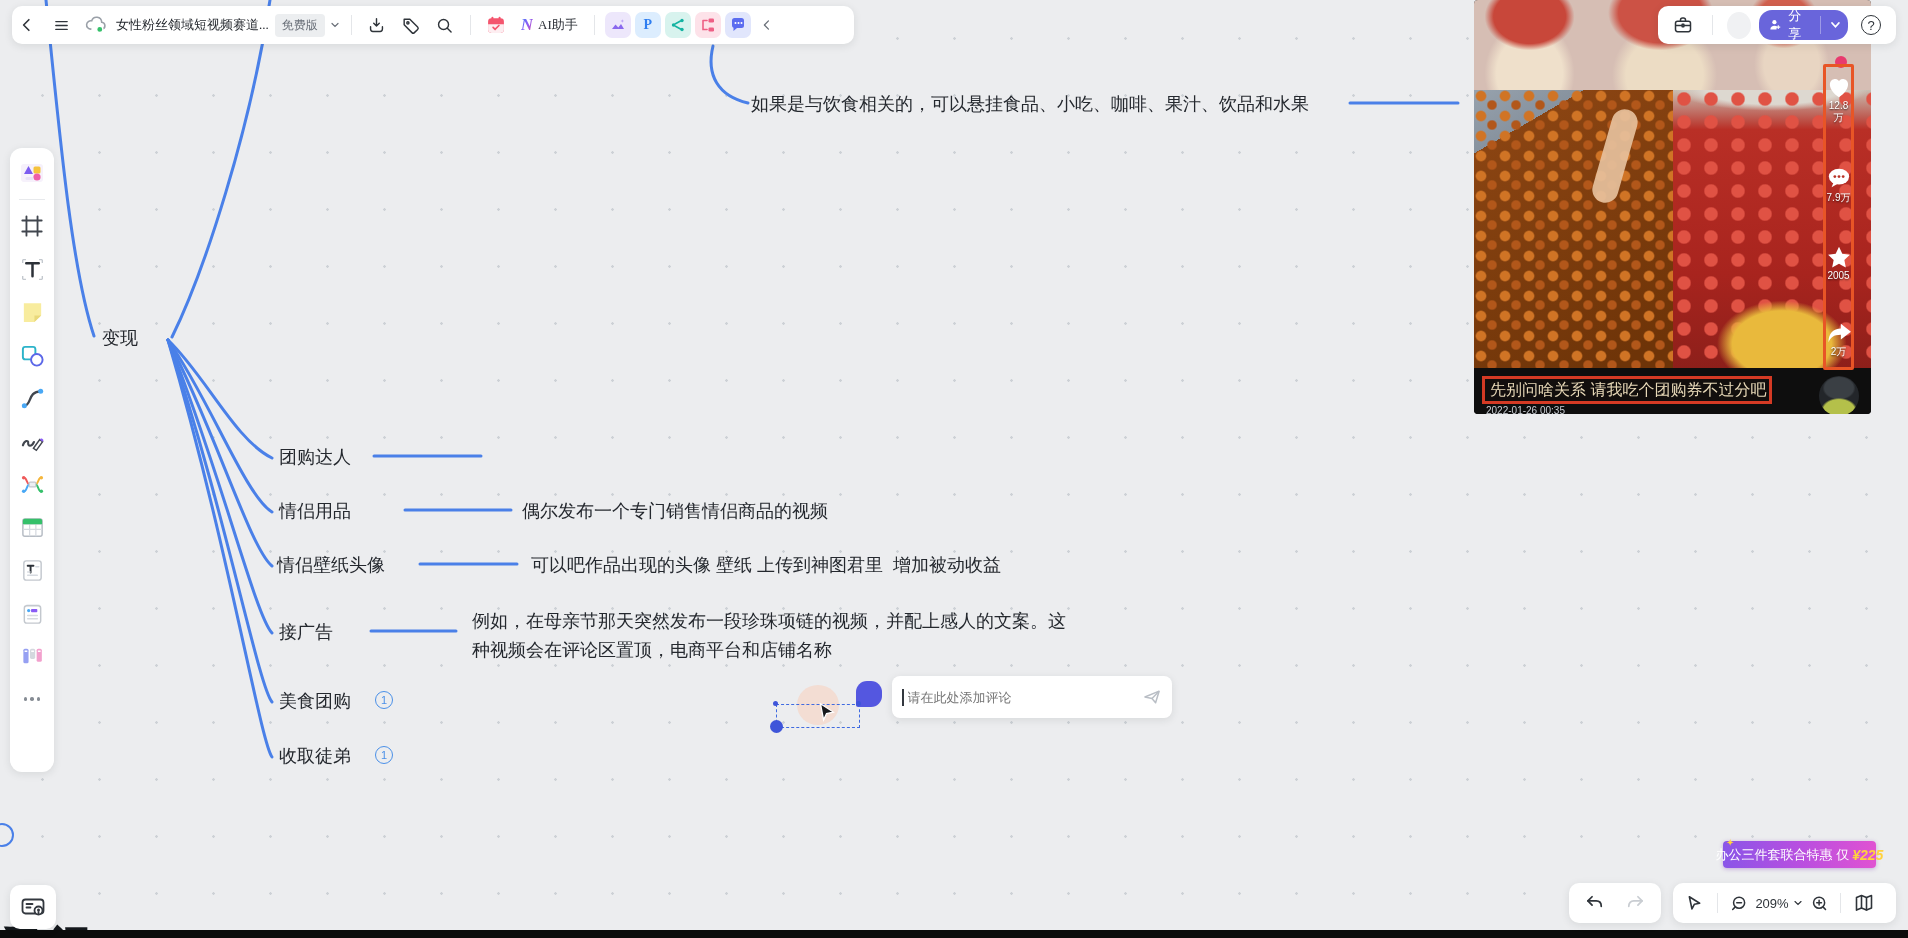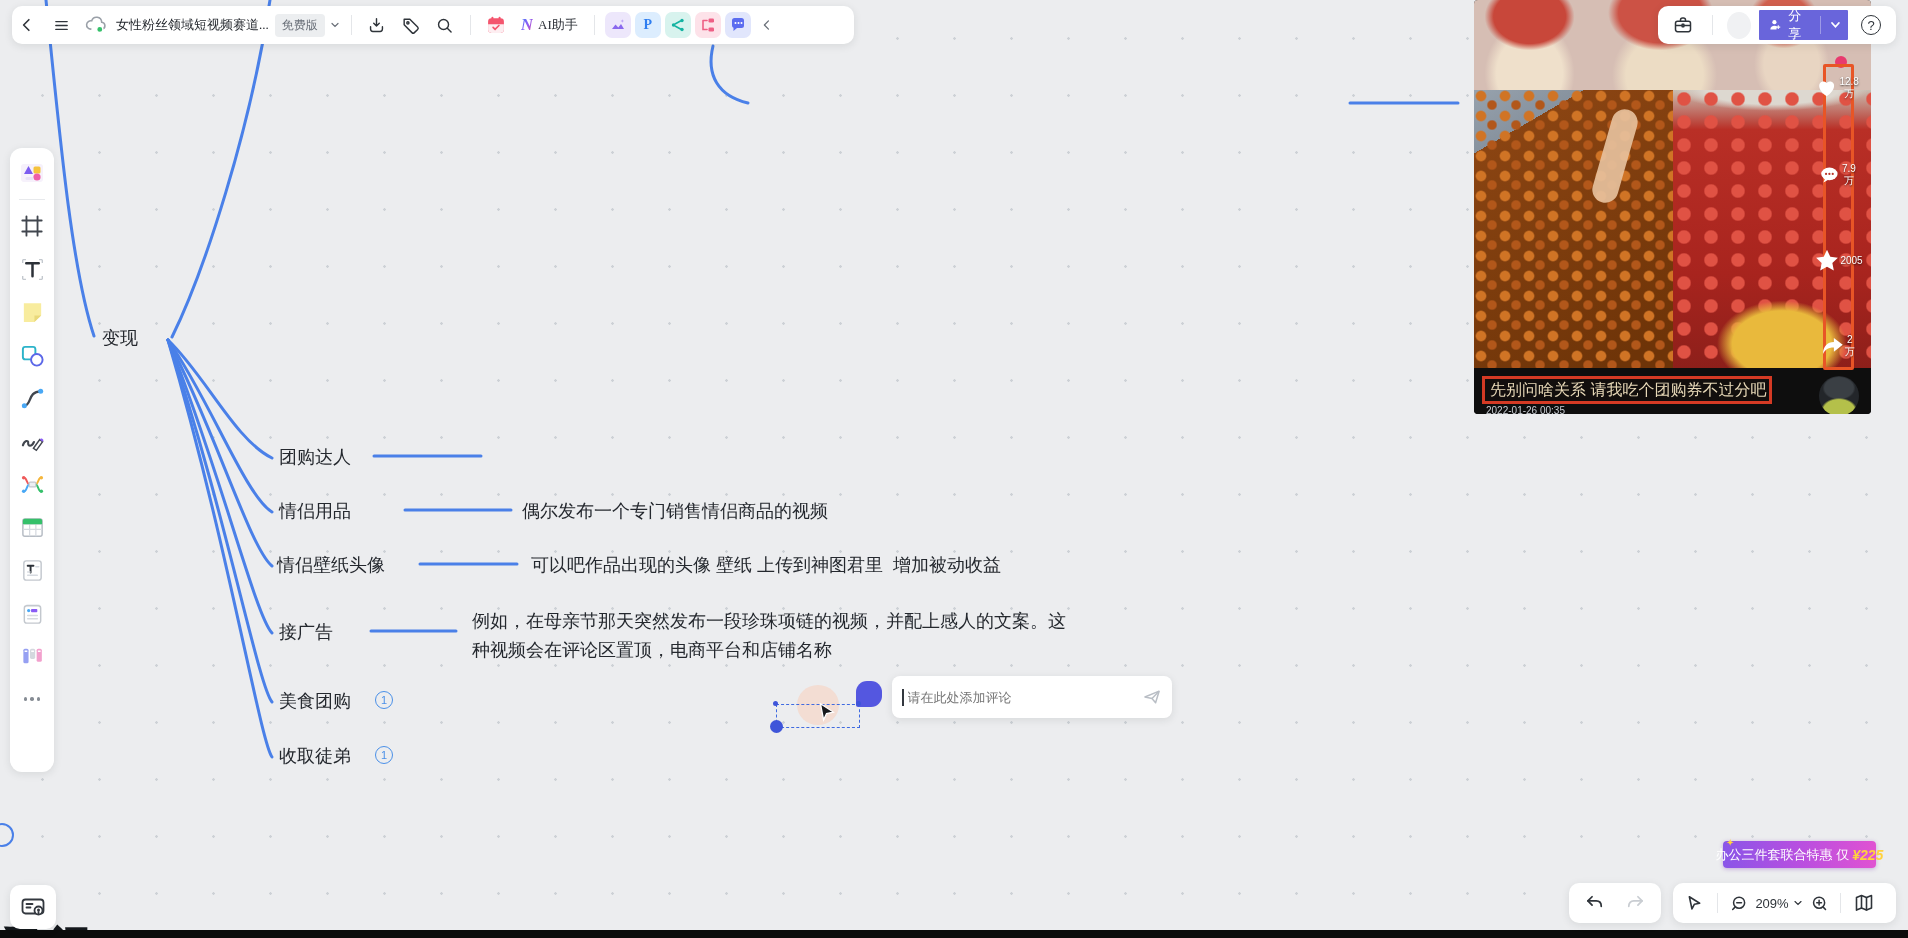--- a/index.html
+++ b/index.html
@@ -8,21 +8,21 @@
   .abs{position:absolute;}
   .panel{position:absolute;background:#fff;border-radius:10px;box-shadow:0 2px 8px rgba(31,35,41,.10);display:flex;align-items:center;z-index:8;}
   .tbtn{height:30px;min-width:30px;border-radius:6px;display:flex;align-items:center;justify-content:center;cursor:pointer;}
   .vdiv{width:1px;height:20px;background:#e4e6e9;margin:0 6px;}
   .mm{position:absolute;font-size:18px;line-height:22px;color:#24282e;white-space:pre;z-index:2;}
   .mmwrap{white-space:pre-wrap;width:604px;line-height:29px;}
   .infobadge{position:absolute;width:18px;height:18px;border:1.5px solid #4a90e8;border-radius:50%;color:#4a90e8;font-size:11px;display:flex;align-items:center;justify-content:center;z-index:2;box-sizing:border-box;}
   .tile{width:26px;height:26px;border-radius:7px;display:flex;align-items:center;justify-content:center;font-weight:bold;}
   .sideicon{width:34px;height:34px;border-radius:8px;display:flex;align-items:center;justify-content:center;cursor:pointer;}
   .statcount{color:#fff;font-size:10px;text-align:center;text-shadow:0 1px 2px rgba(0,0,0,.7);margin-top:1px;}
-  .stat{display:flex;flex-direction:row;align-items:center;}
+  .stat{display:flex;flex-direction:column;align-items:center;}
 </style>
 </head>
 <body>
 
 <div id="stage">
   <div class="dots"></div>
 
   <svg class="abs" style="left:0;top:0;z-index:1;pointer-events:none;" width="1908" height="938" viewBox="0 0 1908 938" fill="none" stroke="#4a80e8" stroke-width="3" stroke-linecap="round">
     <path d="M46 0 C60 140 72 270 94 336"></path>
     <path d="M270 0 C250 130 205 270 172 337"></path>
@@ -36,20 +36,21 @@
     <line x1="405" y1="510" x2="511" y2="510"></line>
     <line x1="420" y1="564" x2="517" y2="564"></line>
     <line x1="371" y1="631" x2="456" y2="631"></line>
     <path d="M713 46 C706 75 718 96 748 103"></path>
     <line x1="1350" y1="103" x2="1458" y2="103"></line>
   </svg>
 
   <div class="abs" style="left:-10px;top:823px;width:20px;height:20px;border:2px solid #4a80e8;border-radius:50%;z-index:1;"></div>
 
   <div class="mm" style="left:102px;top:327px;">变现</div>
+  <div class="mm" style="left:751px;top:93px;">如果是与饮食相关的，可以悬挂食品、小吃、咖啡、果汁、饮品和水果</div>
 
   <div class="mm" style="left:279px;top:446px;">团购达人</div>
 
   <div class="mm" style="left:279px;top:500px;">情侣用品</div>
   <div class="mm" style="left:522px;top:500px;">偶尔发布一个专门销售情侣商品的视频</div>
 
   <div class="mm" style="left:277px;top:554px;">情侣壁纸头像</div>
   <div class="mm" style="left:531px;top:554px;">可以吧作品出现的头像 壁纸 上传到神图君里  增加被动收益</div>
 
   <div class="mm" style="left:279px;top:621px;">接广告</div>
@@ -243,21 +244,21 @@
 
   <div class="panel" style="left:1658px;top:6px;width:238px;height:38px;padding:0 10px;gap:8px;box-sizing:border-box;">
     <div class="tbtn">
         <svg width="20" height="20" viewBox="0 0 24 24" fill="none" stroke="#2f343a" stroke-width="1.8" stroke-linejoin="round">
           <rect x="3" y="7.5" width="18" height="12.5" rx="2.5"></rect>
           <path d="M9 7.5 V6 a2.5 2.5 0 0 1 2.5 -2.5 h1 A2.5 2.5 0 0 1 15 6 v1.5 M3 12.5 h8 M13 12.5 h8 M11 11 h2 v3 h-2 Z"></path>
         </svg>
       </div>
     <div class="vdiv"></div>
     <div style="width:27px;height:27px;border-radius:50%;background:#f0f1f3;"></div>
-    <div style="height:30px;background:#6965db;border-radius:1px;display:flex;align-items:center;padding:0 4px 0 10px;gap:6px;cursor:pointer;">
+    <div style="height:30px;background:#6965db;border-radius:13px;display:flex;align-items:center;padding:0 4px 0 10px;gap:6px;cursor:pointer;">
       <svg width="16" height="16" viewBox="0 0 20 20" fill="#fff">
           <circle cx="8" cy="5.8" r="3.1"></circle>
           <path d="M2 16.5 c0 -3.4 2.7 -5.4 6 -5.4 1.7 0 3.2 .5 4.2 1.5 a5.8 5.8 0 0 0 -1.1 3.9 Z"></path>
           <path d="M14.6 10.3 v2 h2 v1.7 h-2 v2 h-1.7 v-2 h-2 v-1.7 h2 v-2 Z"></path>
         </svg>
       <span style="color:#fff;font-size:13px;">分享</span>
       <div style="width:1px;height:18px;background:rgba(255,255,255,.35);margin-left:4px;"></div>
       <svg width="20" height="12" viewBox="0 0 24 14" fill="none" stroke="#fff" stroke-width="2.2" stroke-linecap="round">
           <path d="M7 4 L12 9.5 L17 4"></path>
         </svg>

